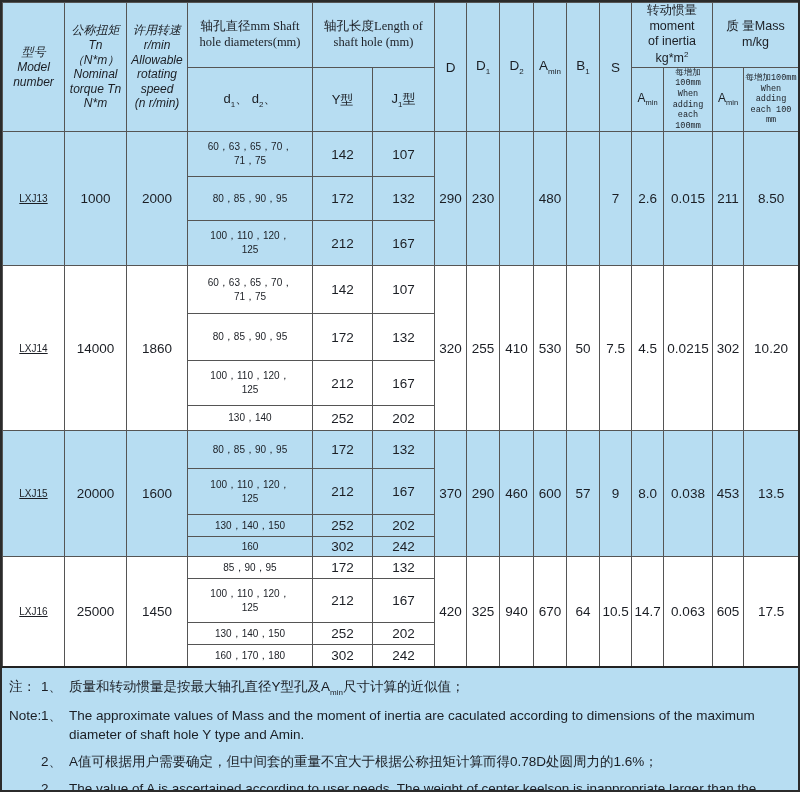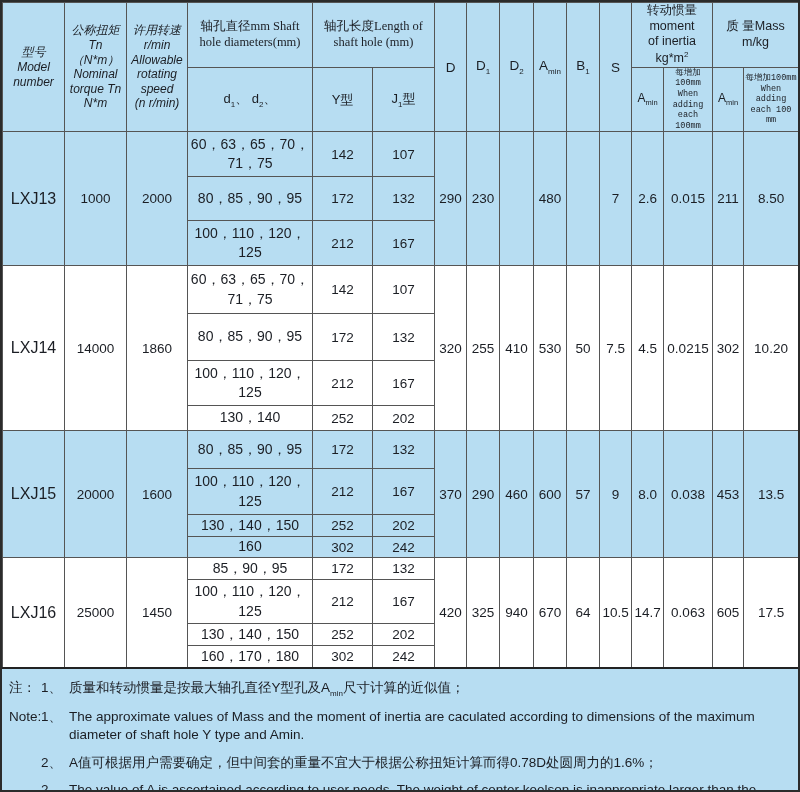--- a/index.html
+++ b/index.html
@@ -59,25 +59,25 @@
     font-size:8.5px;line-height:1.25;
     white-space:pre-line;
     padding:1px 0;
     font-family:Liberation Mono, monospace;
   }
   th.hamin{font-size:12px;}
   th.hamin sub{font-size:7.5px;}
   sup{font-size:8px;}
   
   td.num{font-size:13.5px;}
-  td.model{font-size:16px;}
+  td.model{font-size:10px;text-decoration:underline;}
   td.bore{
     text-align:left;
     padding:2px 2px 2px 8px;
-    font-size:14px;line-height:1.42;
+    font-size:10px;line-height:1.42;
     white-space:pre-line;
   }
   tr.h45{height:45px;} tr.h44{height:44px;} tr.h48{height:48px;}
   tr.h47{height:47px;} tr.h25{height:25px;} tr.h38{height:38px;}
   tr.h46{height:46px;} tr.h22{height:22px;} tr.h20{height:20px;}
   tr.hh1{height:30px;} tr.hh2{height:32px;}
   
   .notes{
     padding:10px 10px 0 7px;
     background:#b7ddf2;

